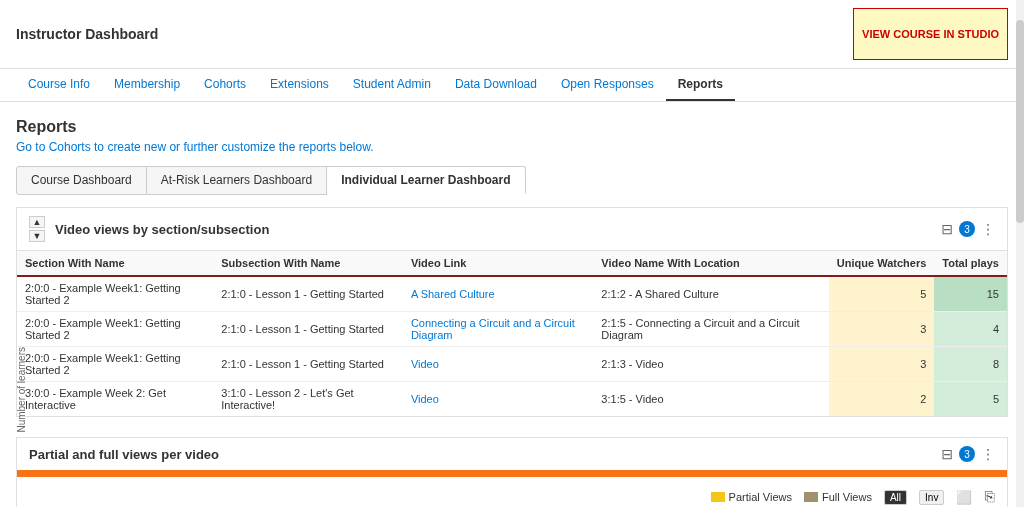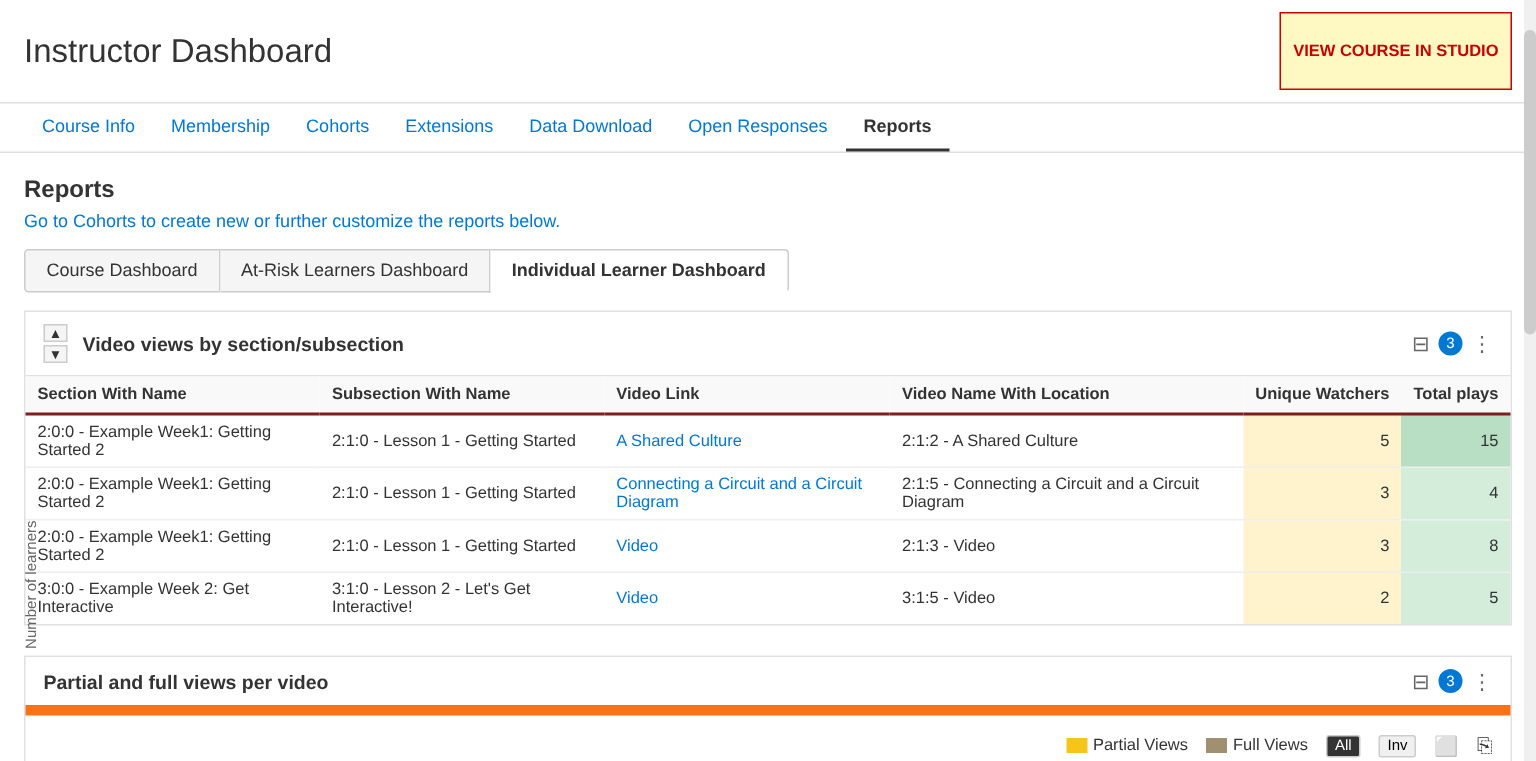--- a/index.html
+++ b/index.html
@@ -3,21 +3,21 @@
   <meta charset="utf-8">
   <style>
     * { box-sizing: border-box; margin: 0; padding: 0; }
     body { font-family: Arial, sans-serif; font-size: 12px; color: #333; background: #fff; }
 
     
     .top-header {
       display: flex; justify-content: space-between; align-items: center;
       padding: 8px 16px; border-bottom: 1px solid #e0e0e0;
     }
-    .top-header h1 { font-size: 22px; font-weight: normal; color: #333; }
+    .top-header h1 { font-size: 14px; font-weight: bold; color: #333; }
     .view-course-btn {
       font-size: 11px; color: #c00; font-weight: bold; border: 1px solid #c00;
       padding: 19px 8px; background: #fef9c3; cursor: pointer; text-transform: uppercase;
     }
 
     
     .nav-tabs {
       display: flex; border-bottom: 1px solid #ddd;
       padding: 0 16px;
     }
@@ -109,20 +109,21 @@
   <div class="top-header">
     <h1>Instructor Dashboard</h1>
     <button class="view-course-btn">VIEW COURSE IN STUDIO</button>
   </div>
 
   <div class="nav-tabs">
     <a class="nav-tab">Course Info</a>
     <a class="nav-tab">Membership</a>
     <a class="nav-tab">Cohorts</a>
     <a class="nav-tab">Extensions</a>
+    <a class="nav-tab">Student Admin</a>
     <a class="nav-tab">Data Download</a>
     <a class="nav-tab">Open Responses</a>
     <a class="nav-tab active">Reports</a>
   </div>
 
   <div class="main-content">
 
     <div class="section-title">Reports</div>
     <a class="superset-link">Go to Cohorts to create new or further customize the reports below.</a>
 

